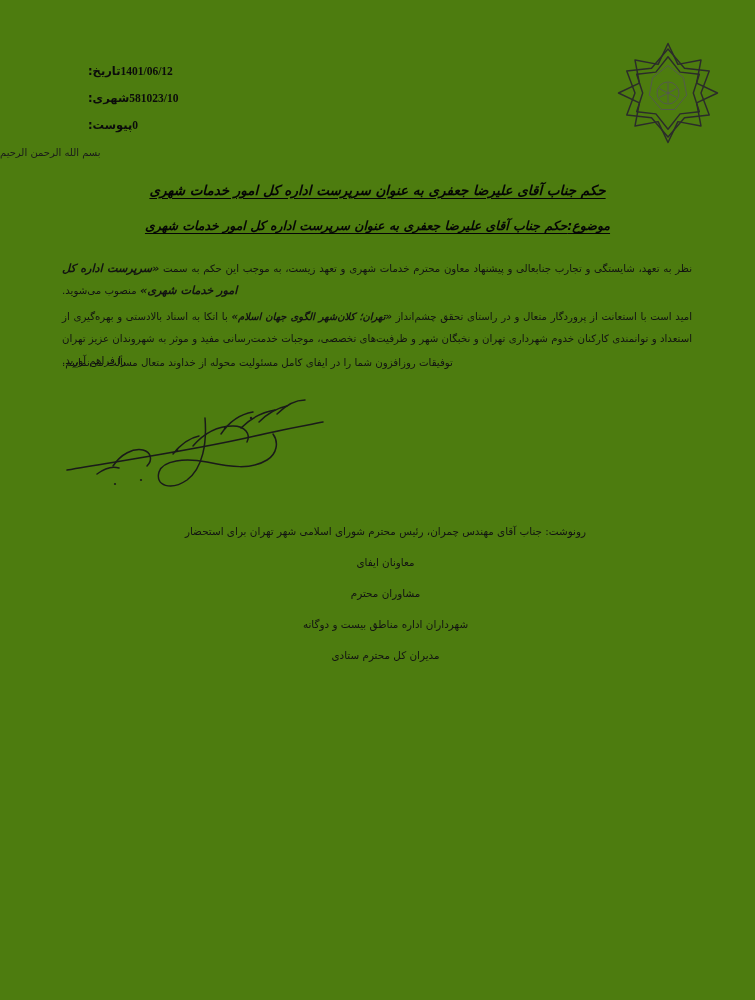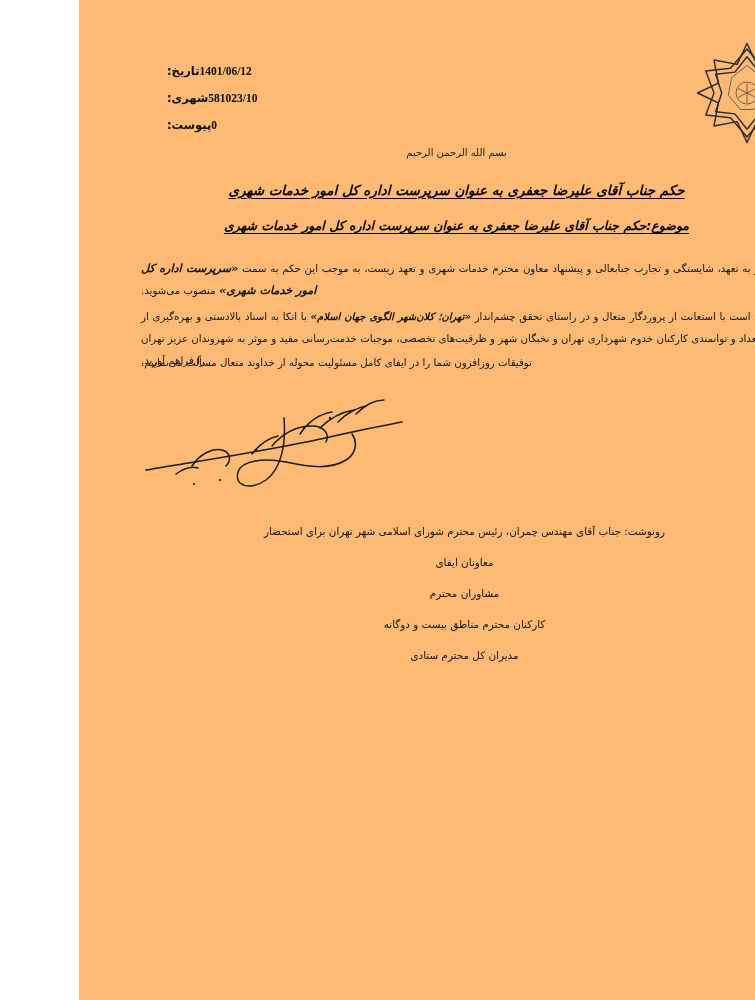--- a/index.html
+++ b/index.html
@@ -13,23 +13,23 @@
     width: 755px;
     height: 1000px;
     position: relative;
     font-family: "DejaVu Sans", "Liberation Sans", sans-serif;
     color: #111111;
     overflow: hidden;
   }
 
   .page {
     position: relative;
-    width: 676px;
+    width: 755px;
     height: 1000px;
-    background: #fdba74;
+    background: #4d7c0f;
     padding: 0;
   }
 
   
   .doc-header {
     position: absolute;
     top: 30px;
     left: 0;
     width: 755px;
     height: 120px;
@@ -64,21 +64,21 @@
     height: 110px;
   }
   .logo-wrap svg { display: block; width: 110px; height: 110px; }
 
   
   .basmala {
     position: absolute;
     top: 147px;
     left: 0;
     width: 755px;
-    text-align: center;
+    text-align: left;
     font-size: 10px;
     color: #1a1a1a;
     letter-spacing: 0.2px;
   }
 
   .title-main {
     position: absolute;
     top: 182px;
     left: 0;
     width: 755px;
@@ -251,17 +251,17 @@
         <circle cx="60" cy="96" r="1.1"></circle>
       </g>
     </svg>
     <span class="sig-name-hidden">علیرضا زاکانی</span>
   </div>
 
   <div class="cc-list">
     <div class="cc-item">رونوشت: جناب آقای مهندس چمران، رئیس محترم شورای اسلامی شهر تهران برای استحضار</div>
     <div class="cc-item">معاونان ایفای</div>
     <div class="cc-item">مشاوران محترم</div>
-    <div class="cc-item">کارکنان محترم مناطق بیست و دوگانه</div>
+    <div class="cc-item">شهرداران اداره مناطق بیست و دوگانه</div>
     <div class="cc-item">مدیران کل محترم ستادی</div>
   </div>
 
 </div>
 
 </body></html>

